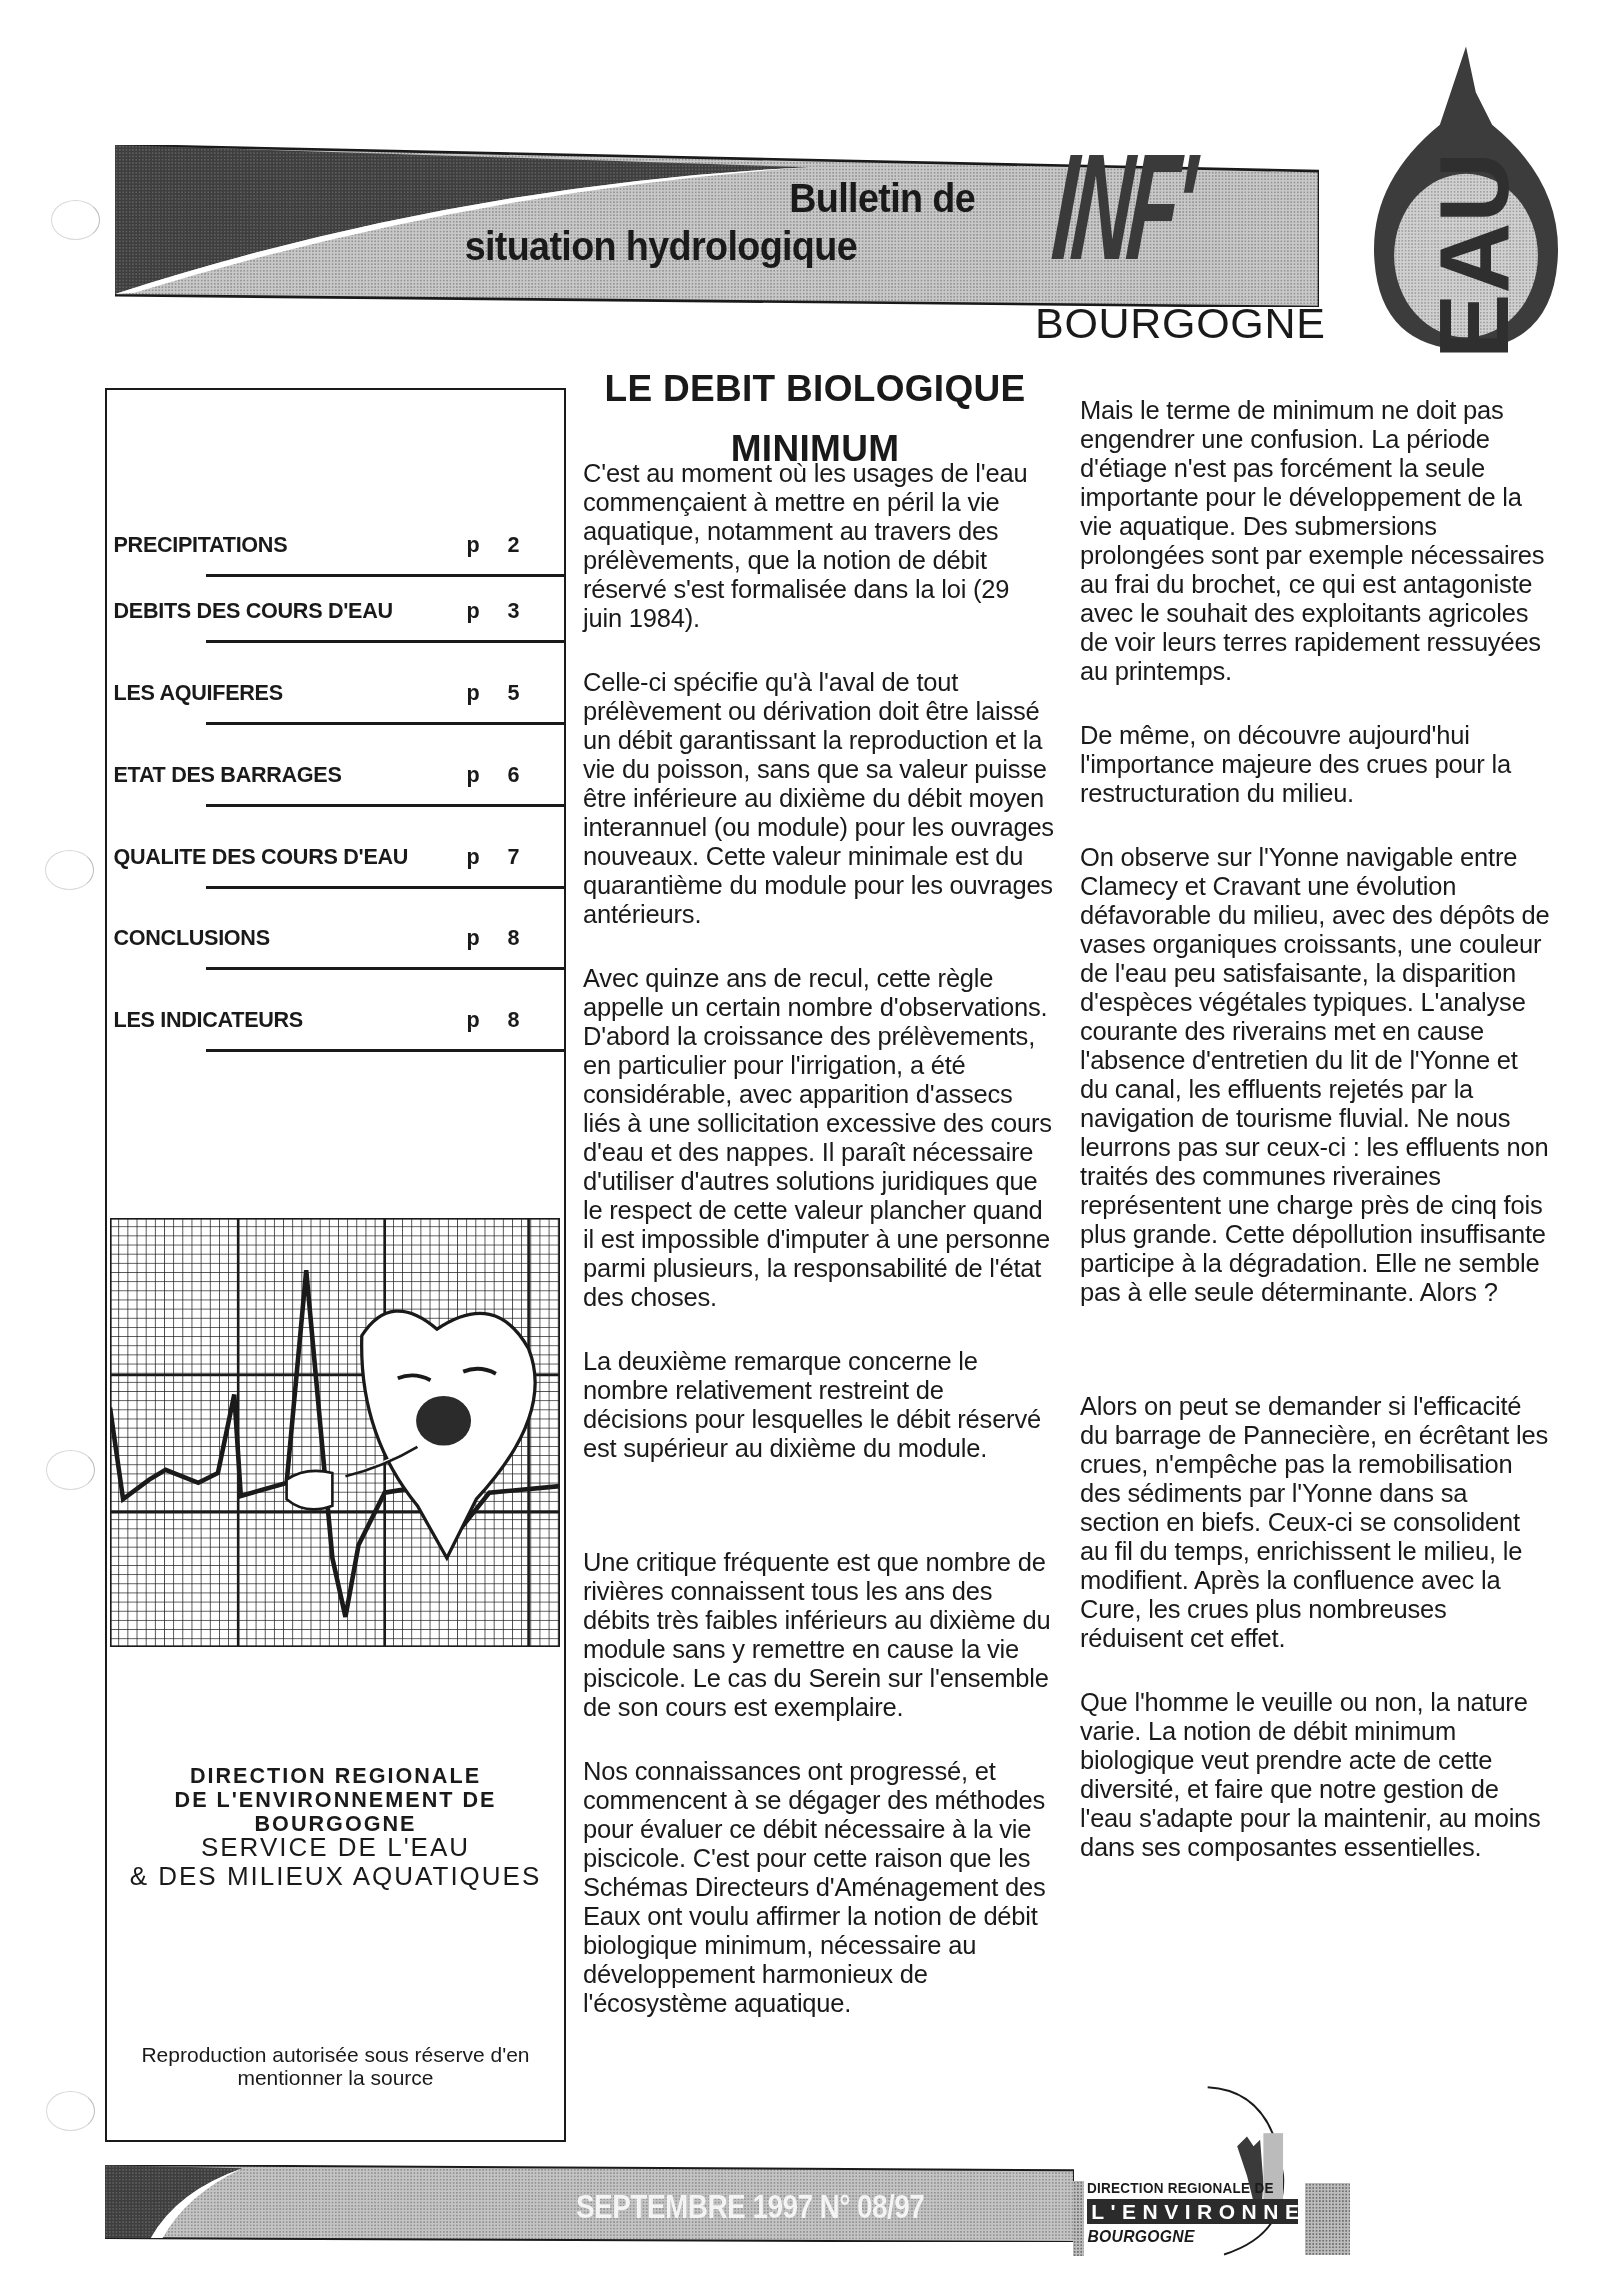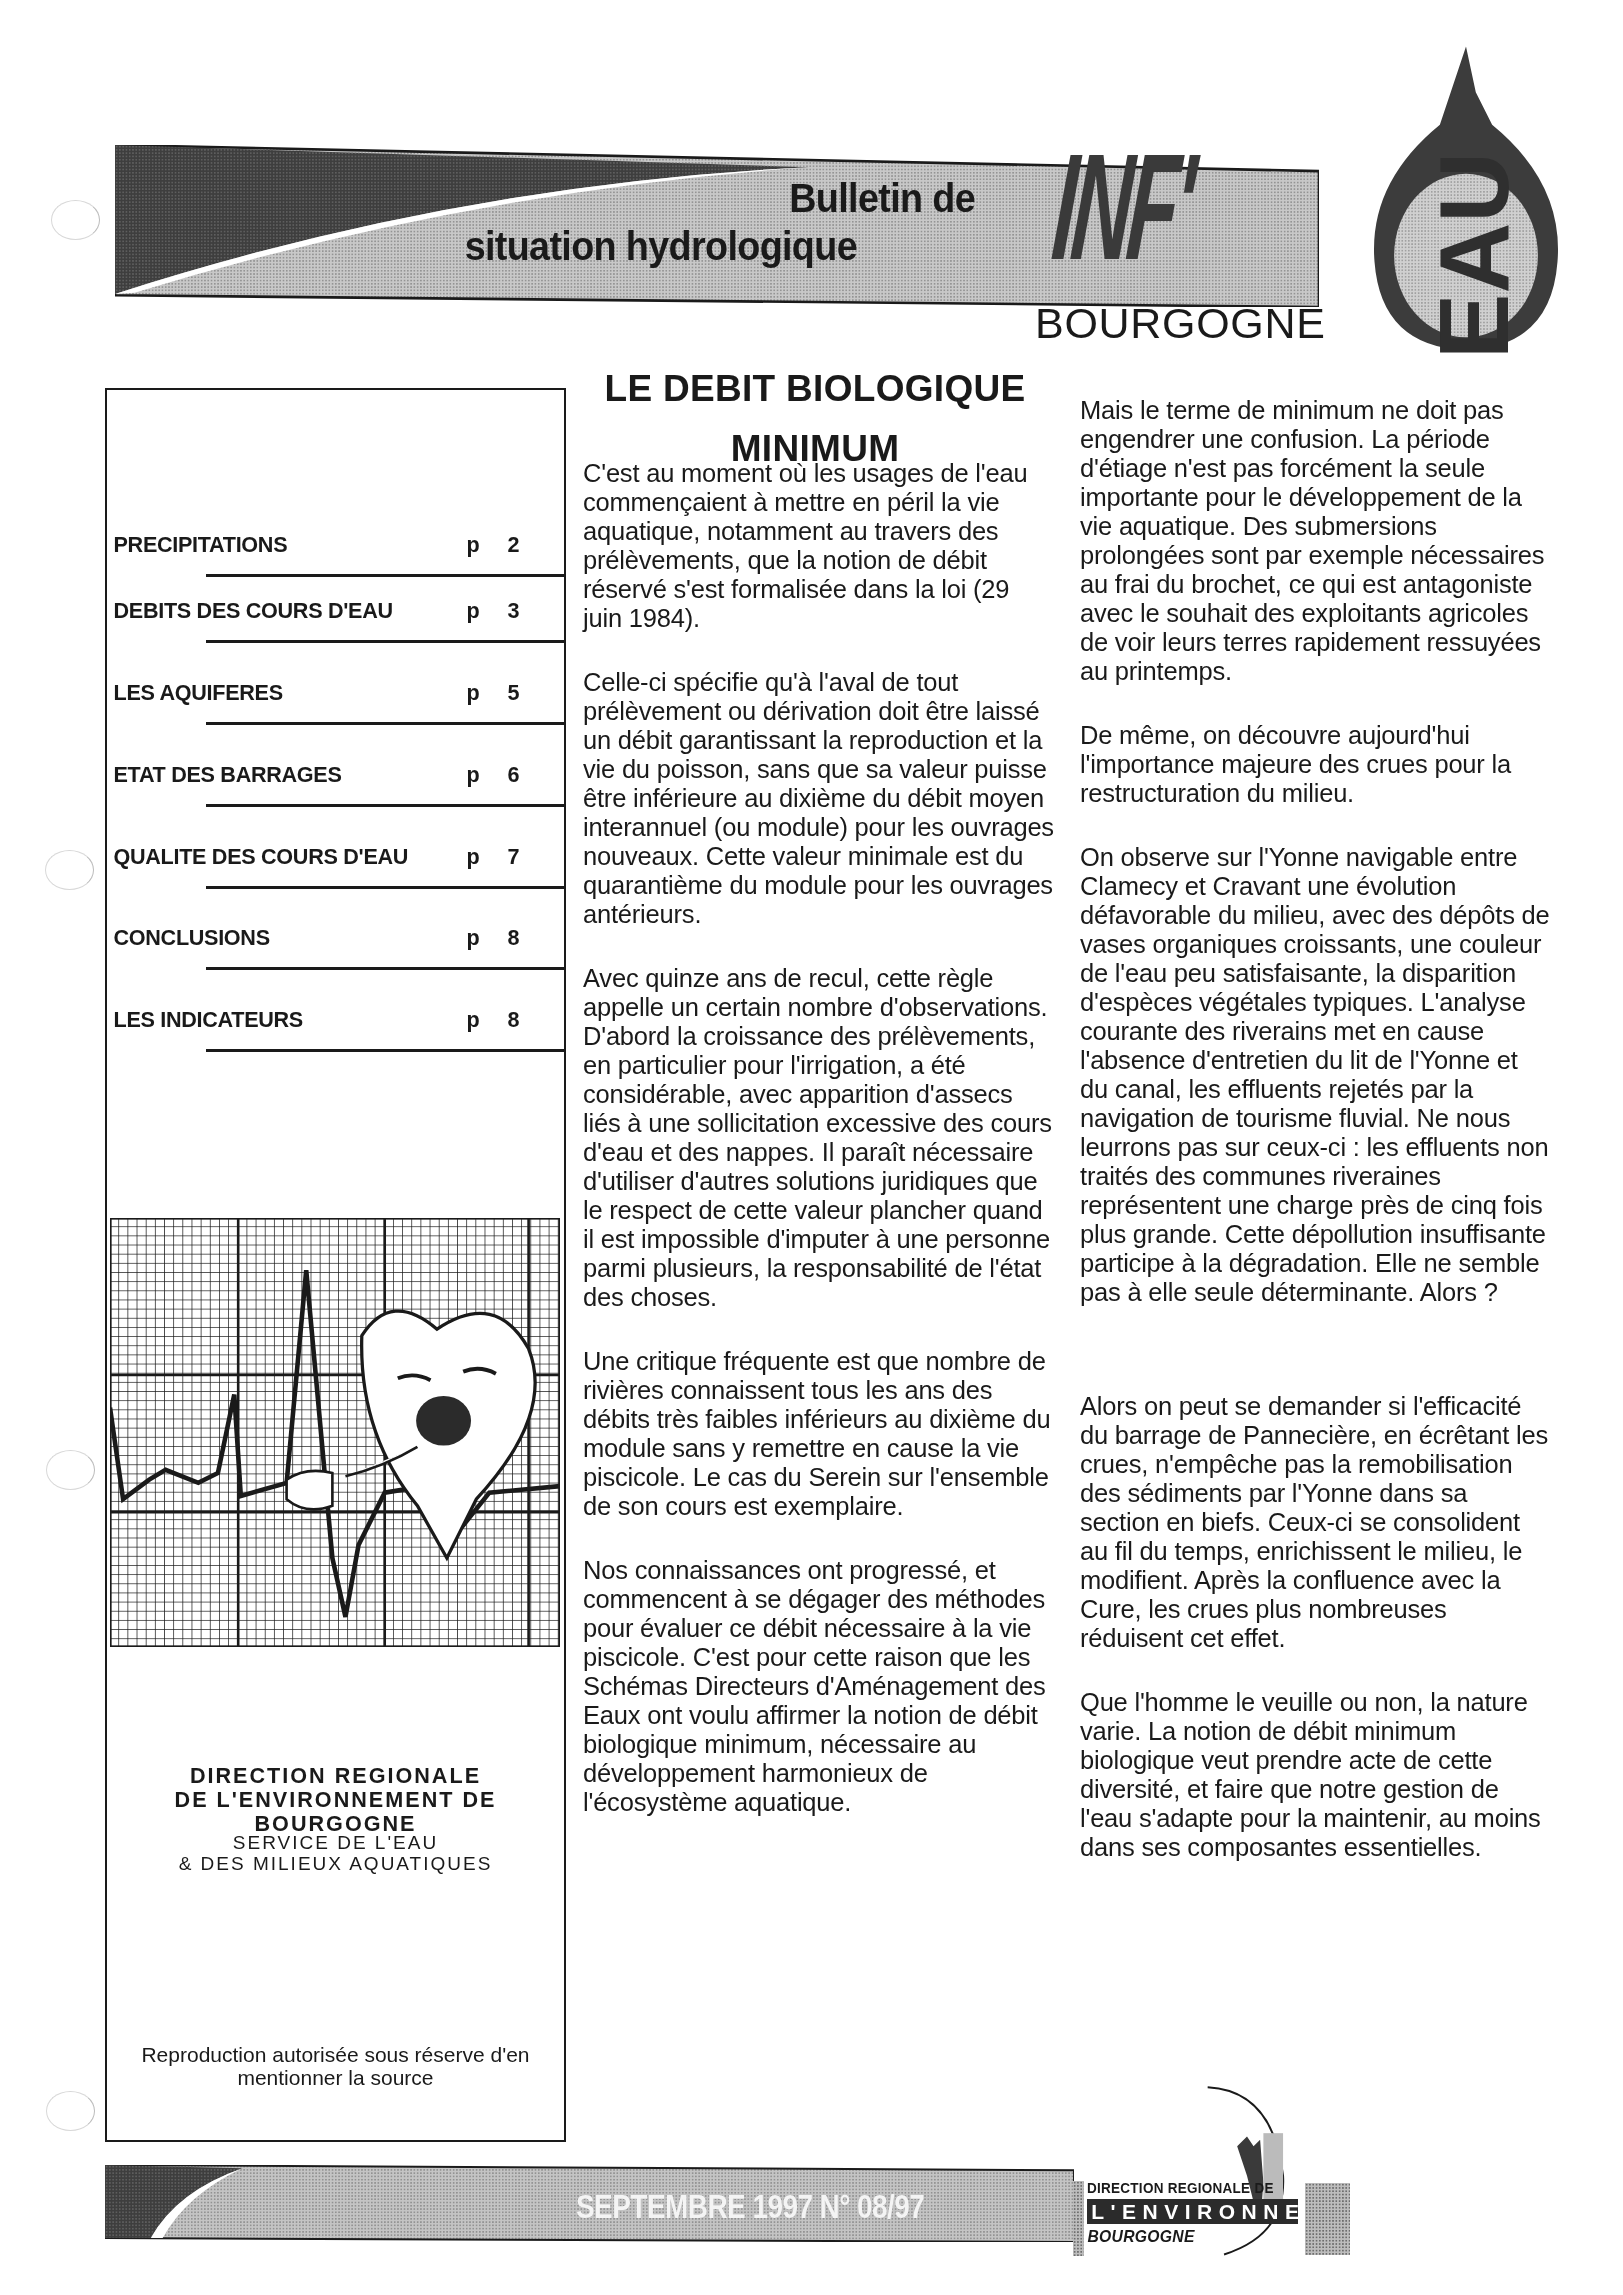--- a/index.html
+++ b/index.html
@@ -28,21 +28,21 @@
   .toc-num { position:absolute; left:394px; top:0; font-size:21.6px; font-weight:bold; }
   .toc-rule { position:absolute; left:92px; width:359px; height:2.6px; background:#1a1a1a; top:42px; }
 
   
   #ecg { left:2.6px; top:828px; width:450px; height:429px; }
   #ecg svg { width:100%; height:100%; display:block; }
 
   
   .credit { position:absolute; left:0; right:0; text-align:center; line-height:1.1; }
   #cred-org { top:1374px; font-size:21.6px; font-weight:bold; letter-spacing:2px; }
-  #cred-service { top:1443px; font-size:19px; letter-spacing:2px; }
+  #cred-service { top:1443px; font-size:26px; letter-spacing:2px; }
   #cred-address { top:1505px; font-size:21.6px; }
   #cred-concept { top:1584px; font-size:21.6px; letter-spacing:0.3px; }
   #cred-repro { top:1653px; font-size:21px; }
 
   
   .col { position:absolute; font-size:25.5px; line-height:29px; text-align:justify; hyphens:none; letter-spacing:-0.2px; }
   .col p { margin:0 0 35px 0; white-space:pre-line; text-align:left; }
   #article-title { left:576px; top:359px; width:478px; text-align:center; font-weight:bold; font-size:37px; line-height:60px; letter-spacing:0.3px; }
   #col-mid { left:583px; top:459px; width:471px; }
   #col-right { left:1080px; top:396px; width:471px; }
@@ -185,20 +185,21 @@
 mentionner la source</div>
 </div>
 
 <div id="article-title" class="abs" style="white-space:pre-line;">LE DEBIT BIOLOGIQUE
 MINIMUM</div>
 
 <div id="col-mid" class="col">
   <p>C'est au moment où les usages de l'eau commençaient à mettre en péril la vie aquatique, notamment au travers des prélèvements, que la notion de débit réservé s'est formalisée dans la loi (29 juin 1984).</p>
   <p>Celle-ci spécifie qu'à l'aval de tout prélèvement ou dérivation doit être laissé un débit garantissant la reproduction et la vie du poisson, sans que sa valeur puisse être inférieure au dixième du débit moyen interannuel (ou module) pour les ouvrages nouveaux. Cette valeur minimale est du quarantième du module pour les ouvrages antérieurs.</p>
   <p>Avec quinze ans de recul, cette règle appelle un certain nombre d'observations. D'abord la croissance des prélèvements, en particulier pour l'irrigation, a été considérable, avec apparition d'assecs liés à une sollicitation excessive des cours d'eau et des nappes. Il paraît nécessaire d'utiliser d'autres solutions juridiques que le respect de cette valeur plancher quand il est impossible d'imputer à une personne parmi plusieurs, la responsabilité de l'état des choses.</p>
+  <p style="margin-bottom:85px;">La deuxième remarque concerne le nombre relativement restreint de décisions pour lesquelles le débit réservé est supérieur au dixième du module.</p>
   <p>Une critique fréquente est que nombre de rivières connaissent tous les ans des débits très faibles inférieurs au dixième du module sans y remettre en cause la vie piscicole. Le cas du Serein sur l'ensemble de son cours est exemplaire.</p>
   <p>Nos connaissances ont progressé, et commencent à se dégager des méthodes pour évaluer ce débit nécessaire à la vie piscicole. C'est pour cette raison que les Schémas Directeurs d'Aménagement des Eaux ont voulu affirmer la notion de débit biologique minimum, nécessaire au développement harmonieux de l'écosystème aquatique.</p>
 </div>
 
 <div id="col-right" class="col">
   <p>Mais le terme de minimum ne doit pas engendrer une confusion. La période d'étiage n'est pas forcément la seule importante pour le développement de la vie aquatique. Des submersions prolongées sont par exemple nécessaires au frai du brochet, ce qui est antagoniste avec le souhait des exploitants agricoles de voir leurs terres rapidement ressuyées au printemps.</p>
   <p>De même, on découvre aujourd'hui l'importance majeure des crues pour la restructuration du milieu.</p>
   <p style="margin-bottom:85px;">On observe sur l'Yonne navigable entre Clamecy et Cravant une évolution défavorable du milieu, avec des dépôts de vases organiques croissants, une couleur de l'eau peu satisfaisante, la disparition d'espèces végétales typiques. L'analyse courante des riverains met en cause l'absence d'entretien du lit de l'Yonne et du canal, les effluents rejetés par la navigation de tourisme fluvial. Ne nous leurrons pas sur ceux-ci : les effluents non traités des communes riveraines représentent une charge près de cinq fois plus grande. Cette dépollution insuffisante participe à la dégradation. Elle ne semble pas à elle seule déterminante. Alors ?</p>
   <p>Alors on peut se demander si l'efficacité du barrage de Pannecière, en écrêtant les crues, n'empêche pas la remobilisation des sédiments par l'Yonne dans sa section en biefs. Ceux-ci se consolident au fil du temps, enrichissent le milieu, le modifient. Après la confluence avec la Cure, les crues plus nombreuses réduisent cet effet.</p>
   <p>Que l'homme le veuille ou non, la nature varie. La notion de débit minimum biologique veut prendre acte de cette diversité, et faire que notre gestion de l'eau s'adapte pour la maintenir, au moins dans ses composantes essentielles.</p>

